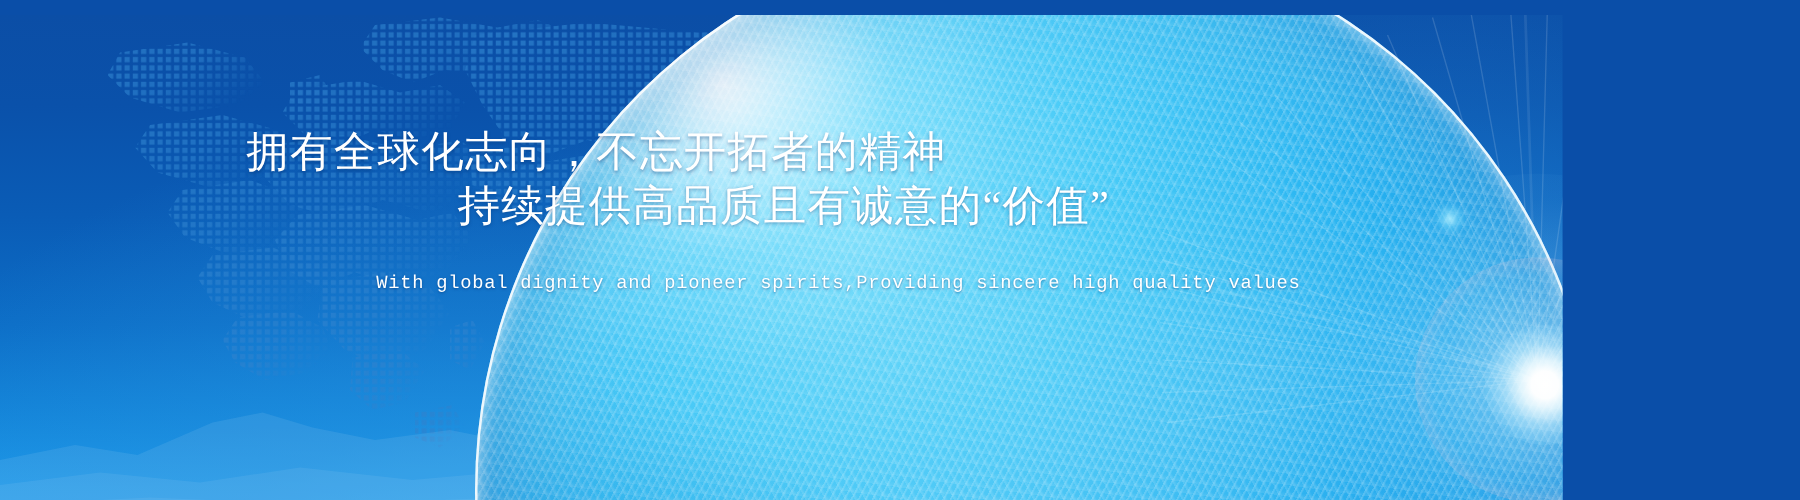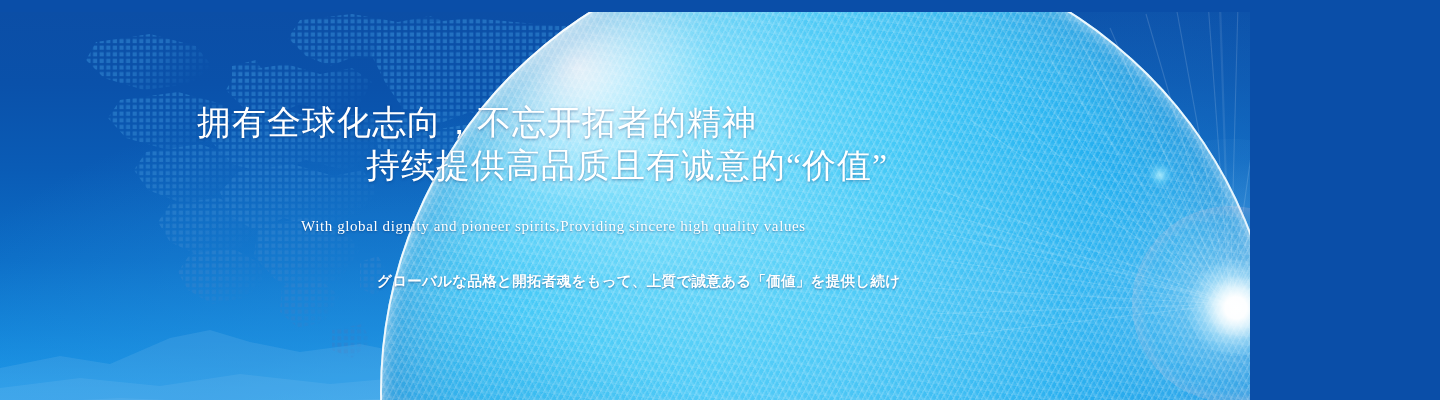--- a/index.html
+++ b/index.html
@@ -221,21 +221,21 @@
     text-shadow:0 1px 3px rgba(4,48,110,0.45);
     pointer-events:auto;
   }
   .headline-1 { left:197px; top:90px; }
   .headline-2 { left:366px; top:133px;text-align:right; }
 
   .sub-en {
     position:absolute;
     left:301px; top:206px;
     color:#ffffff;
-    font-family:Liberation Serif, serif;
+    font-family:Liberation Mono, monospace;
     font-size:15px;
     letter-spacing:0.6px;
     white-space:nowrap;
     text-shadow:0 1px 2px rgba(4,48,110,0.5);
     pointer-events:auto;
   }
   .sub-jp {
     position:absolute;
     left:377px; top:260px;
     color:#ffffff;
@@ -369,16 +369,15 @@
   </div>
   <div class="sun-halo"></div>
   <div class="sun-bloom"></div>
   <div class="sun-core"></div>
   <div class="flare-dot"></div>
 
   <div class="copy">
     <div class="headline headline-1">拥有全球化志向，不忘开拓者的精神</div>
     <div class="headline headline-2">持续提供高品质且有诚意的“价值”</div>
     <div class="sub-en">With global dignity and pioneer spirits,Providing sincere high quality values</div>
-    <div class="sub-jp">グローバルな品格と開拓者魂をもって、上質で誠意ある「価値」を提供し続け</div>
   </div>
 
 </div>
 
 </body></html>

